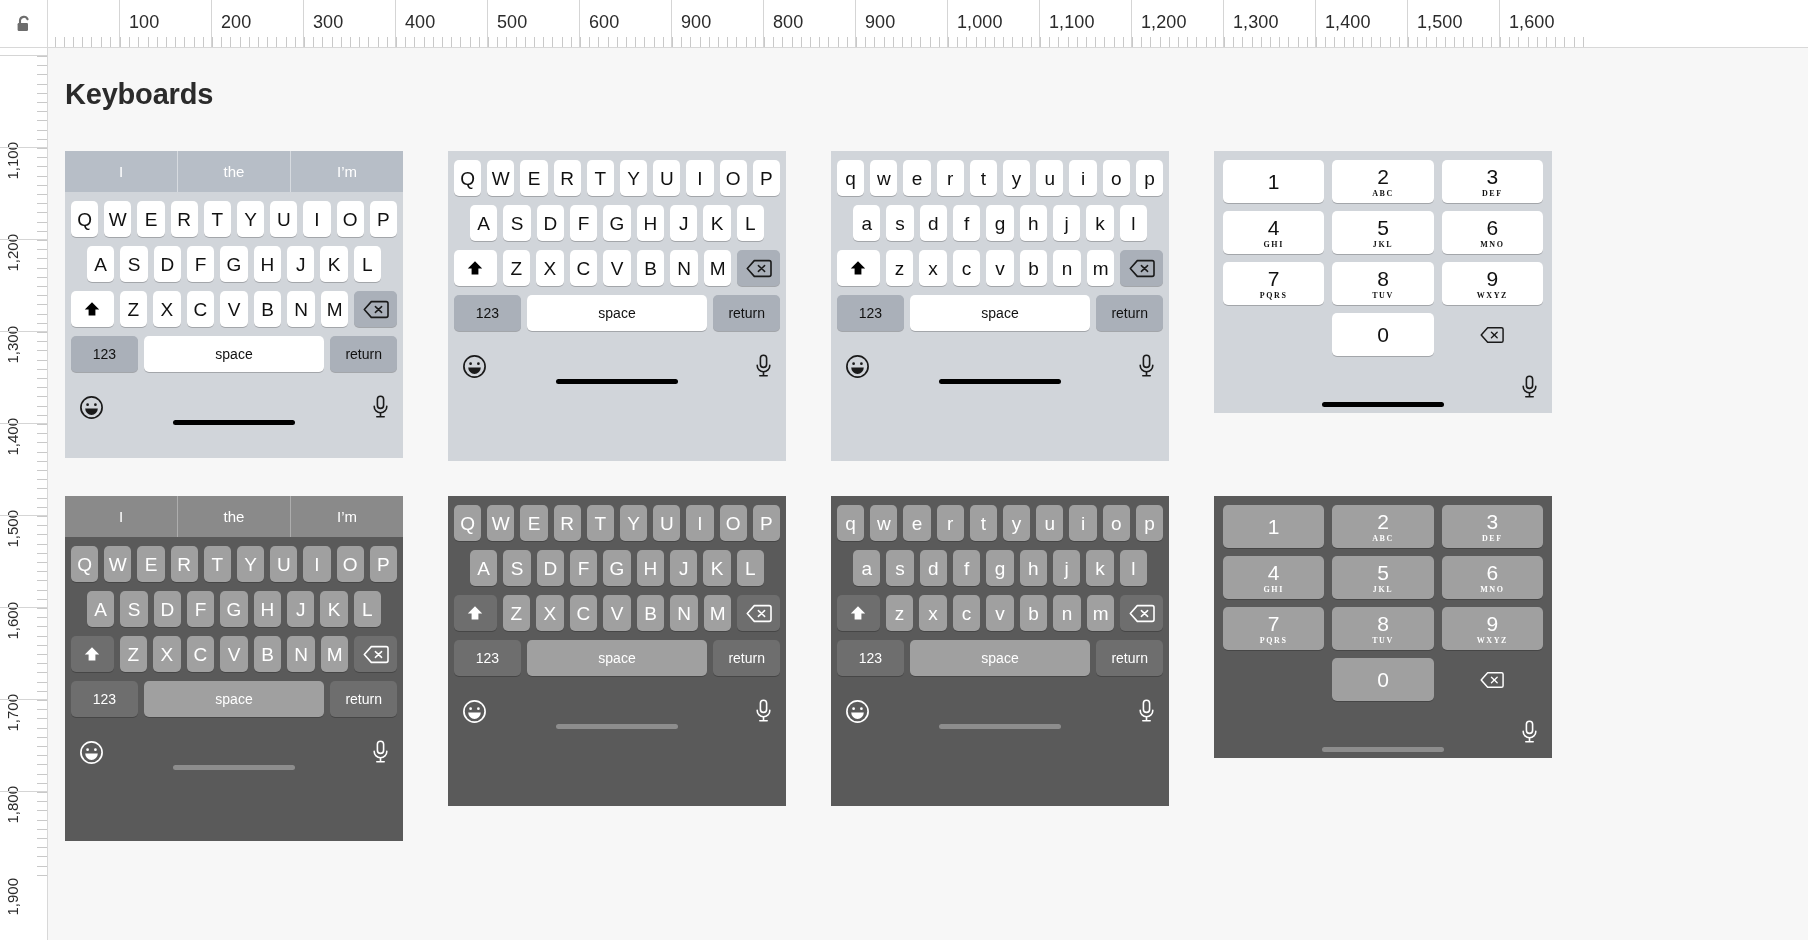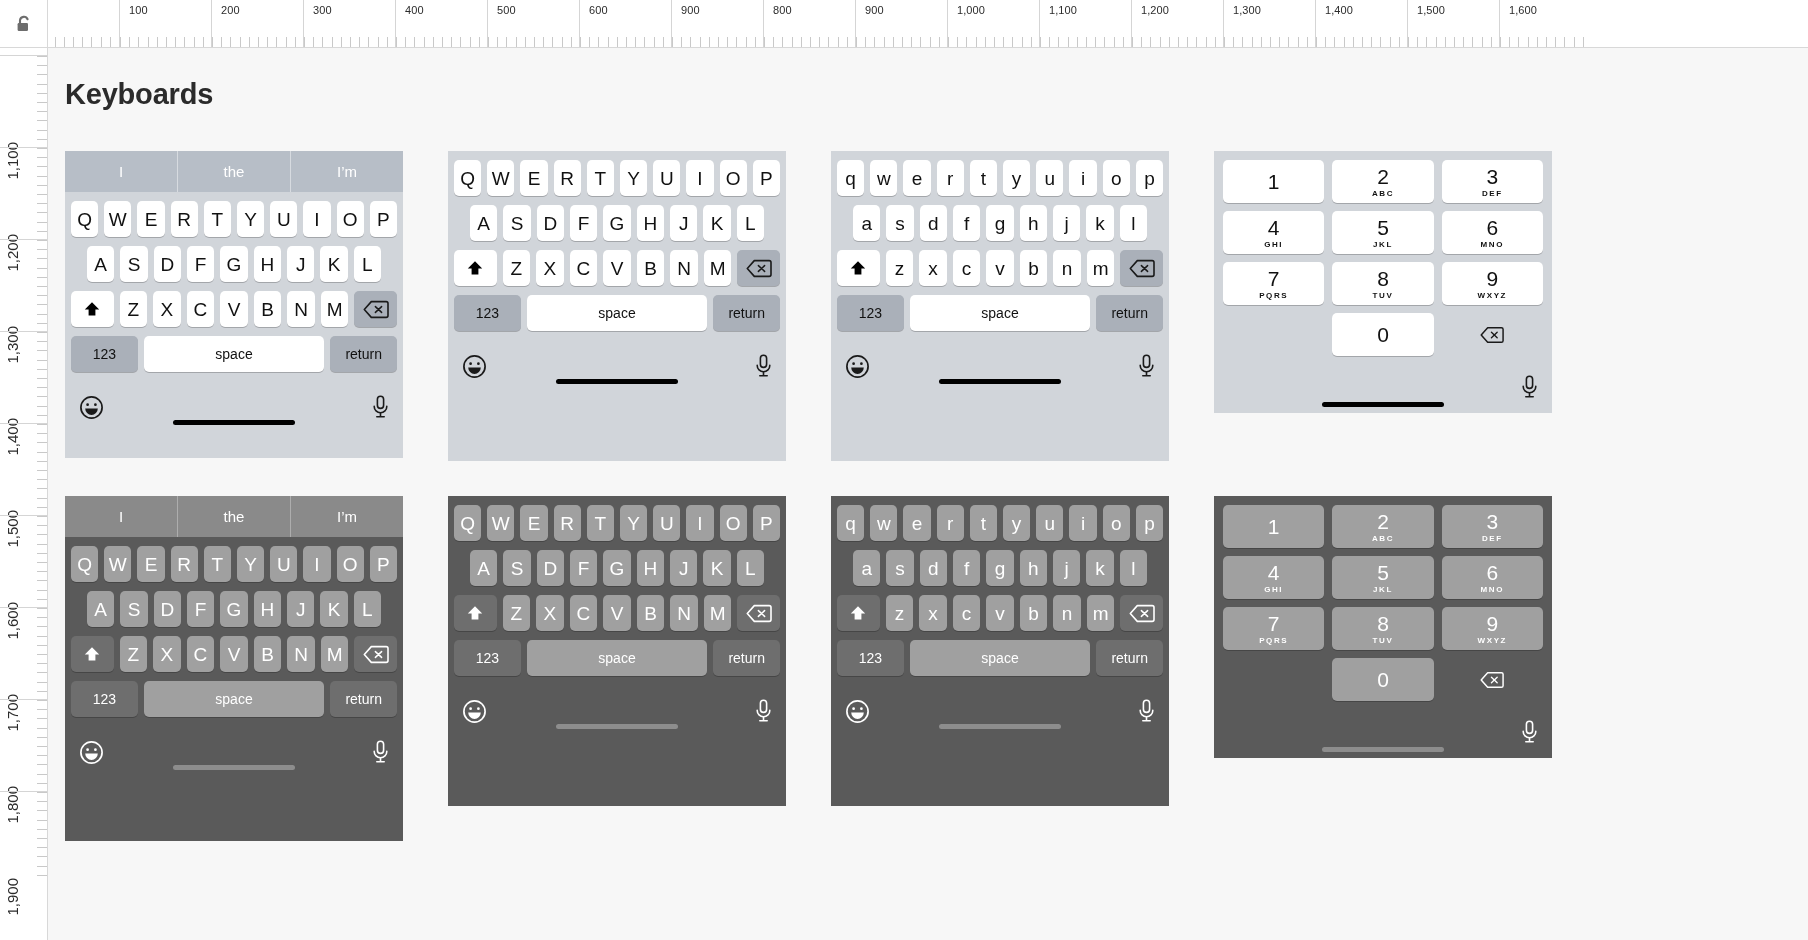--- a/index.html
+++ b/index.html
@@ -20,21 +20,21 @@
   .ruler-h {
     position: absolute; left: 48px; top: 0; right: 0; height: 48px;
     background: #fff; border-bottom: 1px solid #d8d8d8; z-index: 5; overflow: hidden;
   }
   .ruler-v {
     position: absolute; left: 0; top: 48px; bottom: 0; width: 48px;
     background: #fff; border-right: 1px solid #d8d8d8; z-index: 5; overflow: hidden;
   }
   .hseg { position: absolute; top: 0; height: 48px; border-left: 1px solid #d5d5d5; }
   .hseg .lab {
-    position: absolute; left: 9px; top: 4px; font-size: 11px; color: #2b2b2b;
+    position: absolute; left: 9px; top: 12px; font-size: 18px; color: #2b2b2b;
     letter-spacing: .1px; white-space: nowrap;
   }
   .hticks { position: absolute; left: 0; bottom: 0; width: 100%; height: 14px; }
   .hticks i { position: absolute; bottom: 0; width: 1px; height: 11px; background: #c9c9c9; }
   .vseg { position: absolute; left: 0; width: 48px; border-top: 1px solid #d5d5d5; }
   .vseg .lab {
     position: absolute; left: 4px; top: 9px; font-size: 15px; color: #2b2b2b;
     white-space: nowrap; transform-origin: left top; transform: rotate(-90deg) translateX(-100%);
   }
   .vticks { position: absolute; right: 0; top: 0; height: 100%; width: 14px; }
@@ -105,21 +105,21 @@
   .numpad { padding: 9px 5px; }
   .nrow { display: flex; margin-bottom: 8px; }
   .nkey {
     flex: 1; margin: 0 4px; height: 43px; border-radius: 5px;
     display: flex; flex-direction: column; align-items: center; justify-content: center;
     box-shadow: 0 1px 0 rgba(0,0,0,.22);
   }
   .nkey.light { background: #ffffff; color: #111111; }
   .nkey.dark  { background: #a0a0a0; color: #ffffff; }
   .nkey .num { font-size: 21px; line-height: 1; font-weight: 400; }
-  .nkey .sub { font-size: 8px; letter-spacing: 1.6px; margin-top: 2px; font-weight: bold; }
+  .nkey .sub { font-size: 8px; letter-spacing: 1.6px; margin-top: 2px; font-weight: bold; font-family: Liberation Serif, serif; }
   .nkey.blank { background: transparent; box-shadow: none; }
   .nkey.del { background: transparent; box-shadow: none; }
   .numutil { position: relative; height: 42px; }
 
   svg.gi { display: block; }
 </style>
 </head>
 <body>
 
 <div id="app">

